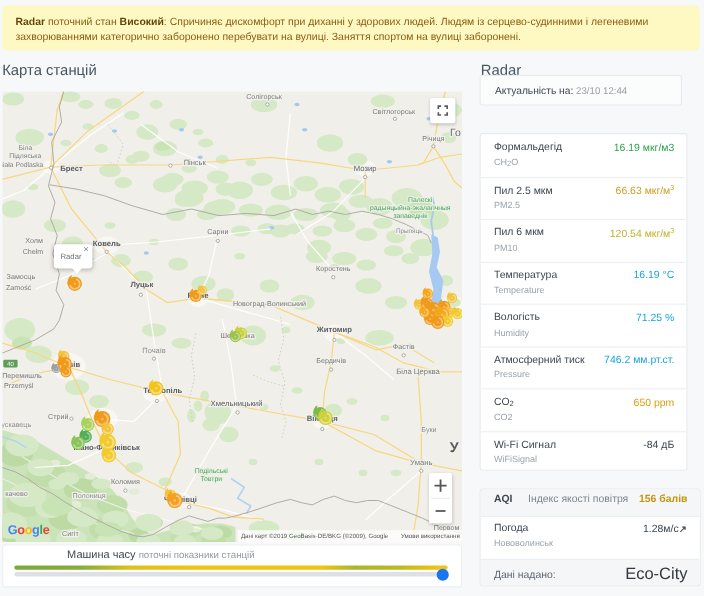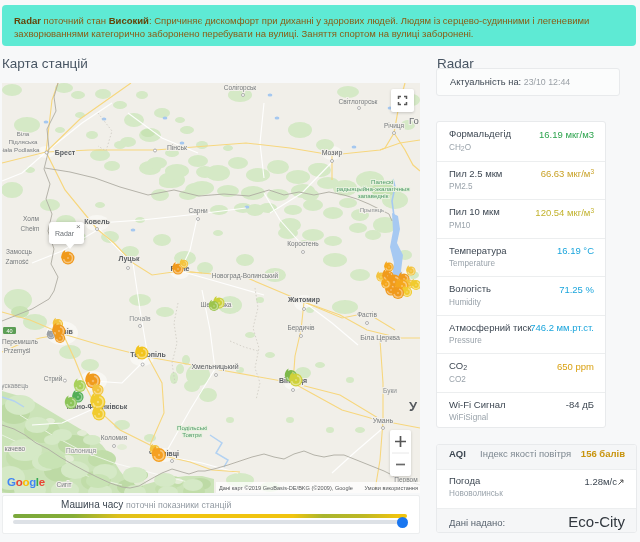--- a/index.html
+++ b/index.html
@@ -1,17 +1,17 @@
 <!DOCTYPE html>
 <html><head><meta charset="utf-8">
 <style>
 * { margin:0; padding:0; box-sizing:border-box; }
 html,body { width:640px; height:542px; background:#f7f8f9; font-family:"Liberation Sans",sans-serif; position:relative; overflow:hidden; }
 .abs { position:absolute; }
-.banner { left:2px; top:5px; width:634px; height:41px; background:#5eead4; border-radius:4px; color:#8a5c14; font-size:9.5px; line-height:13.5px; padding:8.5px 12px 0; }
+.banner { left:2px; top:5px; width:634px; height:41px; background:#fef9c3; border-radius:4px; color:#8a5c14; font-size:9.5px; line-height:13.5px; padding:8.5px 12px 0; }
 .banner b { color:#634409; }
 .h1 { font-size:13.5px; color:#485563; font-weight:500; }
 .map { left:2px; top:83px; width:418px; height:410px; overflow:hidden; }
 .card { background:#fff; border:1px solid #e8eaec; border-radius:3px; }
 .row { position:absolute; left:0; width:100%; height:38.5px; border-top:1px solid #eceeef; }
 .row:first-child { border-top:none; }
 .rt { position:absolute; left:12px; top:6px; font-size:9.5px; color:#3d4752; }
 .rs { position:absolute; left:12px; top:20.5px; font-size:8.2px; color:#9aa3ab; }
 .rv { position:absolute; right:11px; top:6.5px; font-size:9.5px; }
 .ctrl { position:absolute; background:#fff; border-radius:2px; box-shadow:0 1px 3px rgba(0,0,0,0.18); }
@@ -585,33 +585,33 @@
 <div class="abs" style="left:2px;top:495px;width:418px;height:39px;background:#fff;border:1px solid #eceeef;border-radius:2px;"></div>
 <div class="abs" style="left:13px;top:499px;font-size:10px;color:#3d4752;padding-left:48px;">Машина часу <span style="font-size:8.8px;color:#939ba3;">поточні показники станцій</span></div>
 <div class="abs" style="left:13px;top:514px;width:394px;height:3.5px;border-radius:2px;background:linear-gradient(90deg,#7aa83b 0,#85ad37 60px,#ddc01c 105px,#f0c40f 160px,#f0c40f 280px,#a9b52e 310px,#bdb824 350px,#f0c40f 385px,#f0c40f 100%);"></div>
 <div class="abs" style="left:13px;top:519.5px;width:394px;height:4.5px;border-radius:2.5px;background:#dde1e6;"></div>
 <div class="abs" style="left:397px;top:517px;width:11px;height:11px;border-radius:50%;background:#1976f0;"></div>
 
 <div class="abs h1" style="left:437px;top:56px;">Radar</div>
 <div class="abs card" style="left:436px;top:68px;width:184px;height:28px;background:#fbfcfc;padding-left:32px;">
 <span style="position:absolute;left:13px;top:8px;font-size:9.3px;color:#3d4752;">Актуальність на: <span style="color:#9aa0a6;font-size:8.8px;">23/10 12:44</span></span>
   </div>
-<div class="abs card" style="left:436px;top:121px;width:170px;height:307px;">
+<div class="abs card" style="left:436px;top:121px;width:189px;height:307px;">
     <div class="row" style="top:0.0px">
 <div class="rt">Формальдегід</div>
       <div class="rs">CH<span style="font-size:7px;vertical-align:-1px">2</span>O</div>
 <div class="rv" style="color:#2da44e">16.19&nbsp;мкг/м3</div>
     </div>
     <div class="row" style="top:38.5px">
 <div class="rt">Пил 2.5 мкм</div>
       <div class="rs">PM2.5</div>
 <div class="rv" style="color:#c9a227">66.63&nbsp;мкг/м<span style="font-size:6.5px;vertical-align:3px">3</span></div>
     </div>
     <div class="row" style="top:77.0px">
-<div class="rt">Пил 10 мкм</div>
+<div class="rt">Пил 6 мкм</div>
       <div class="rs">PM10</div>
 <div class="rv" style="color:#c2b22c">120.54&nbsp;мкг/м<span style="font-size:6.5px;vertical-align:3px">3</span></div>
     </div>
     <div class="row" style="top:115.5px">
 <div class="rt">Температура</div>
       <div class="rs">Temperature</div>
 <div class="rv" style="color:#1ba5dc">16.19&nbsp;°C</div>
     </div>
     <div class="row" style="top:154.0px">
 <div class="rt">Вологість</div>

